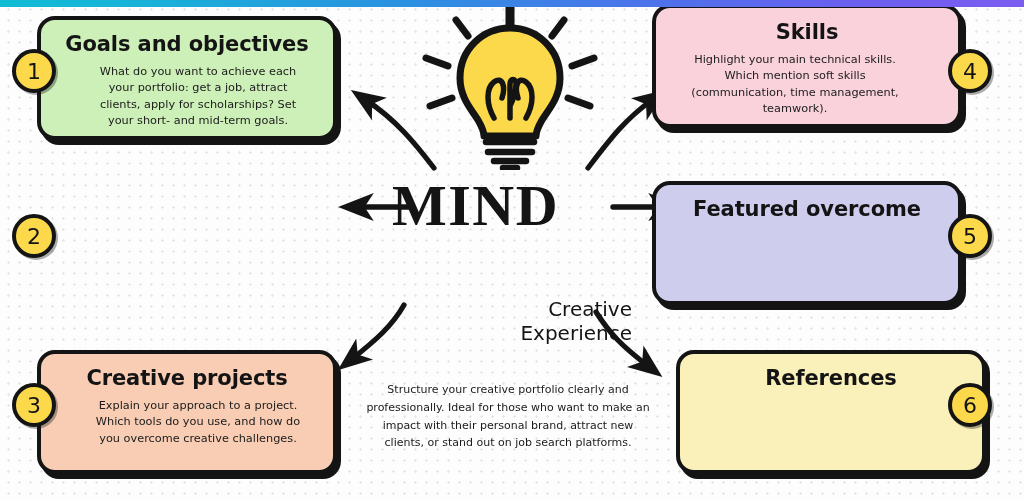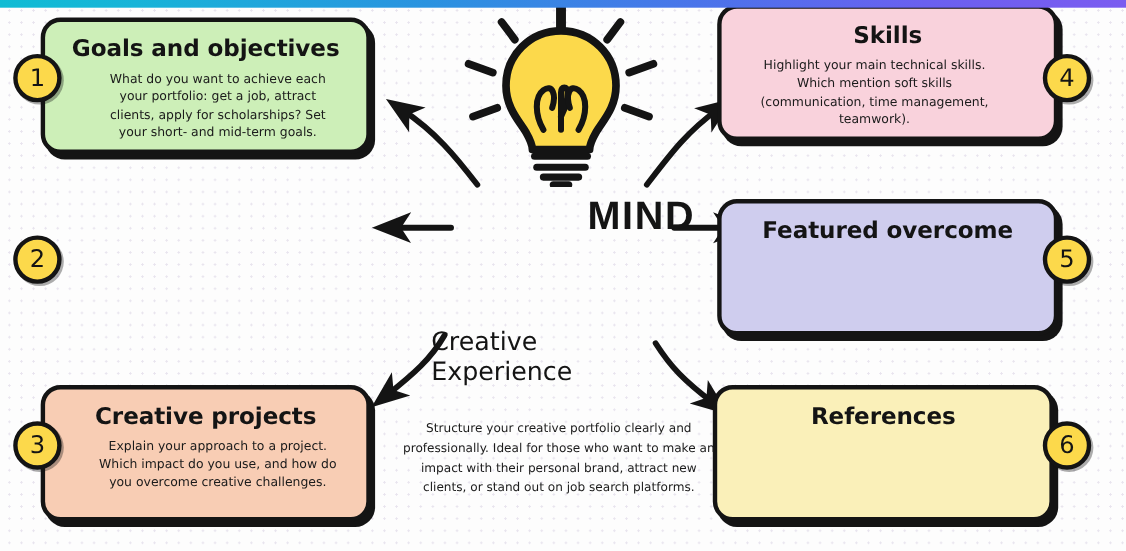--- a/index.html
+++ b/index.html
@@ -71,21 +71,21 @@
     text-align: center;
     padding: 0 10px;
   }
 
   
   #card-1 { left: 37px;  top: 16px;  width: 300px; height: 124px; background: #cdefb8; }
   #card-2 { left: 37px;  top: 181px; width: 300px; height: 124px; background: #bfd9f7; }
   #card-3 { left: 37px;  top: 350px; width: 300px; height: 124px; background: #f8cdb4; }
   #card-4 { left: 652px; top: 4px;  width: 310px; height: 124px; background: #f9d2dc; }
   #card-5 { left: 652px; top: 181px; width: 310px; height: 124px; background: #cfcdee; }
-  #card-6 { left: 648px; top: 350px; width: 310px; height: 124px; background: #faf0b9; }
+  #card-6 { left: 676px; top: 350px; width: 310px; height: 124px; background: #faf0b9; }
 
   #card-4 .card-body, #card-5 .card-body, #card-6 .card-body { padding: 0 32px 0 8px; }
   #card-1 .card-body, #card-2 .card-body, #card-3 .card-body { padding: 0 8px 0 30px; }
 
   
   .badge {
     position: absolute;
     width: 44px;
     height: 44px;
     border-radius: 50%;
@@ -117,39 +117,39 @@
     width: 204px;
     height: 168px;
     z-index: 12;
   }
 
   #center-title {
     position: absolute;
     left: 392px;
     top: 178px;
     width: 240px;
-    text-align: right;
-    font-family: Liberation Sans, sans-serif;
+    text-align: left;
+    font-family: Liberation Serif, serif;
     font-weight: 700;
-    font-size: 36px;
+    font-size: 58px;
     line-height: 0.98;
     letter-spacing: 1.5px;
     color: #141414;
     z-index: 12;
   }
 
   #center-subtitle {
     position: absolute;
     left: 392px;
     top: 298px;
     width: 240px;
-    text-align: left;
+    text-align: right;
     font-family: "DejaVu Sans", sans-serif;
     font-weight: 400;
-    font-size: 23px;
+    font-size: 20px;
     line-height: 1.18;
     color: #141414;
     z-index: 12;
   }
 
   #center-desc {
     position: absolute;
     left: 363px;
     top: 381px;
     width: 290px;
@@ -236,21 +236,21 @@
   <div class="card" id="card-1">
     <div class="card-title">Goals and objectives</div>
     <div class="card-body">What do you want to achieve each your portfolio: get a job, attract clients, apply for scholarships? Set your short- and mid-term goals.</div>
   </div>
   <div class="badge" id="badge-1">1</div>
 
   <div class="badge" id="badge-2">2</div>
 
   <div class="card" id="card-3">
     <div class="card-title">Creative projects</div>
-    <div class="card-body">Explain your approach to a project. Which impact do you use, and how do you overcome creative challenges.</div>
+    <div class="card-body">Explain your approach to a project. Which tools do you use, and how do you overcome creative challenges.</div>
   </div>
   <div class="badge" id="badge-3">3</div>
 
   <div class="card" id="card-4">
     <div class="card-title">Skills</div>
     <div class="card-body">Highlight your main technical skills. Which mention soft skills (communication, time management, teamwork).</div>
   </div>
   <div class="badge" id="badge-4">4</div>
 
   <div class="card" id="card-5">

